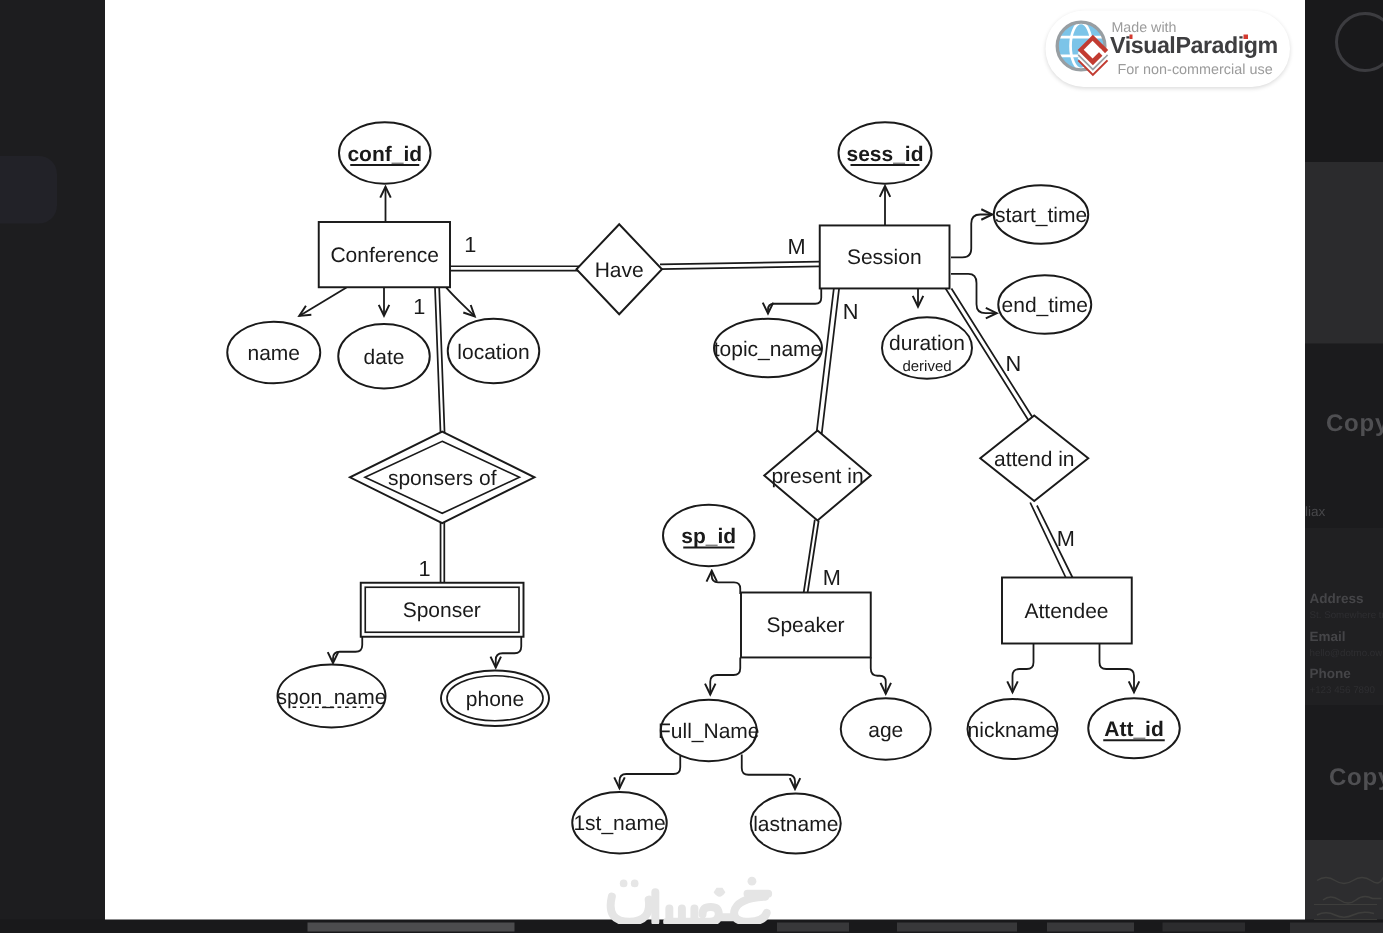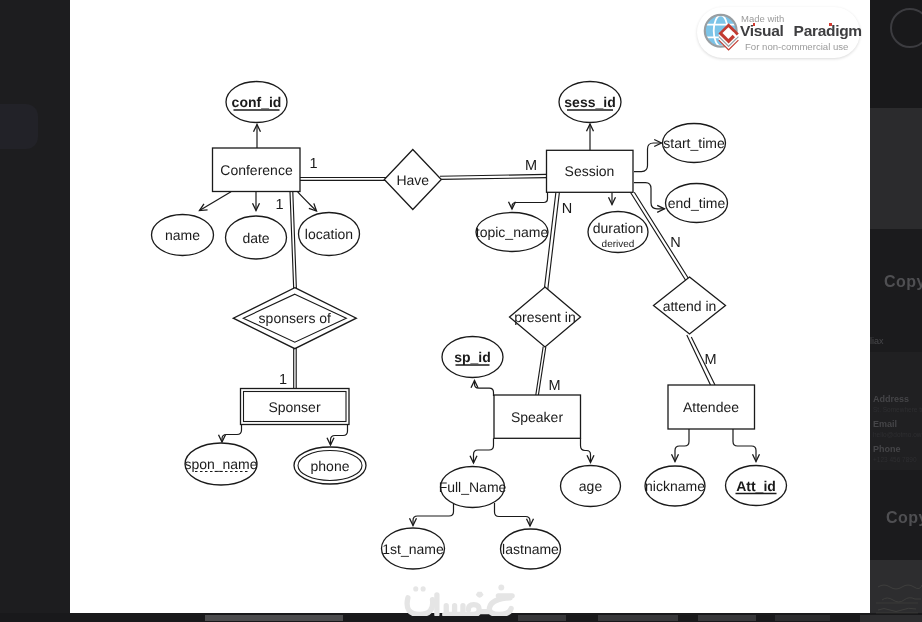--- a/index.html
+++ b/index.html
@@ -217,16 +217,16 @@
     <rect x="-7.2" y="-7.2" width="14.4" height="14.4" transform="translate(28.6,32.6) rotate(45)" fill="#c23b31"></rect>
     <rect x="-7.2" y="-7.2" width="14.4" height="14.4" transform="translate(28.6,30.9) rotate(45)" fill="#ffffff"></rect>
     <rect x="-7.2" y="-7.2" width="14.4" height="14.4" transform="translate(28.6,29) rotate(45)" fill="#9aa0a4"></rect>
     <rect x="-7.2" y="-7.2" width="14.4" height="14.4" transform="translate(28.6,27.3) rotate(45)" fill="#ffffff"></rect>
     <rect x="-7.2" y="-7.2" width="14.4" height="14.4" transform="translate(28.6,25.4) rotate(45)" fill="#c23b31"></rect>
     <rect x="-4.2" y="-4.2" width="8.4" height="8.4" transform="translate(28.4,25.1) rotate(45)" fill="#ffffff"></rect>
     <path d="M32.8 25.2 L36.8 29.4" stroke="#ffffff" stroke-width="2.4"></path>
   </g>
 </svg>
 <div class="abs" style="left:741px;top:13px;color:#9b9b9b;font-size:9.5px">Made with</div>
-<div class="abs" style="left:740px;top:21.5px;color:#3e3e40;font-size:15.5px;font-weight:bold;letter-spacing:-0.3px">Visual<span style="margin-left:10px">Paradigm</span></div>
+<div class="abs" style="left:740px;top:21.5px;color:#3e3e40;font-size:15.5px;font-weight:bold;letter-spacing:-0.3px">Visual<span style="margin-left:0">Paradigm</span></div>
 <div class="abs" style="left:752.5px;top:23.3px;width:2.6px;height:2.6px;background:#d33a30"></div>
 <div class="abs" style="left:829px;top:23.3px;width:2.6px;height:2.6px;background:#d33a30"></div>
 <div class="abs" style="left:745px;top:40.5px;color:#9b9b9b;font-size:9.6px">For non-commercial use</div>
 
 </body></html>

